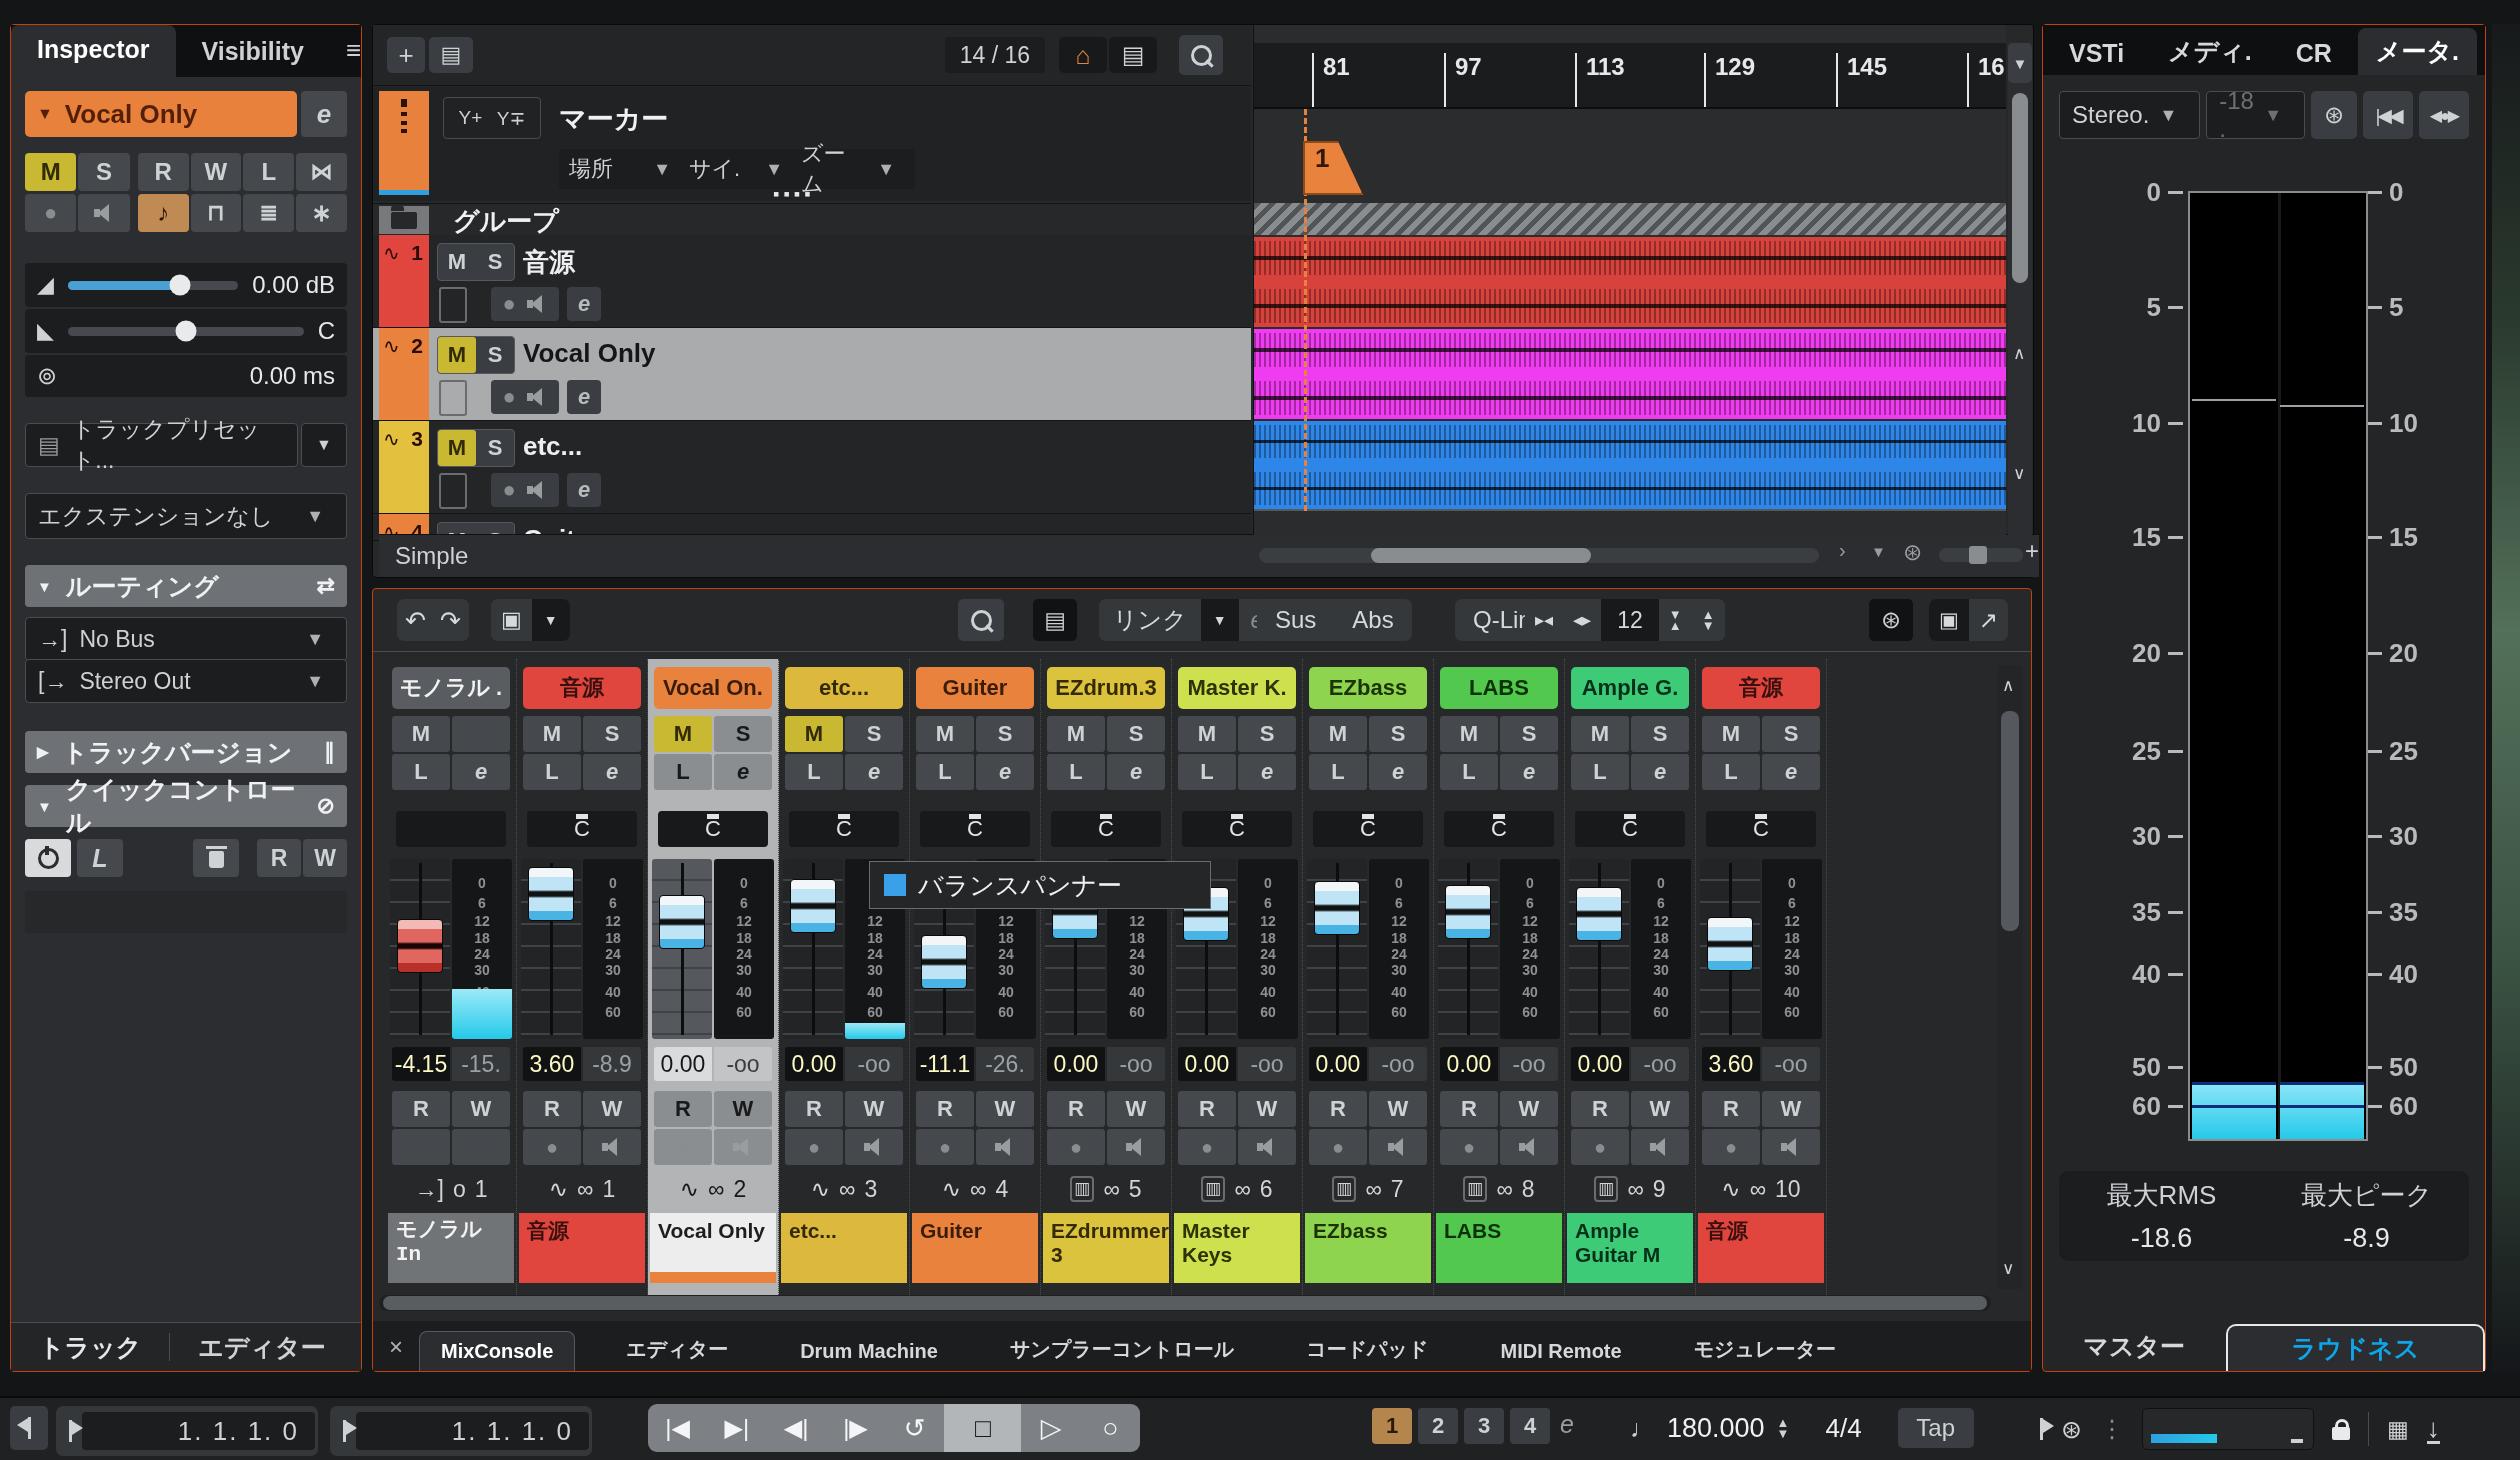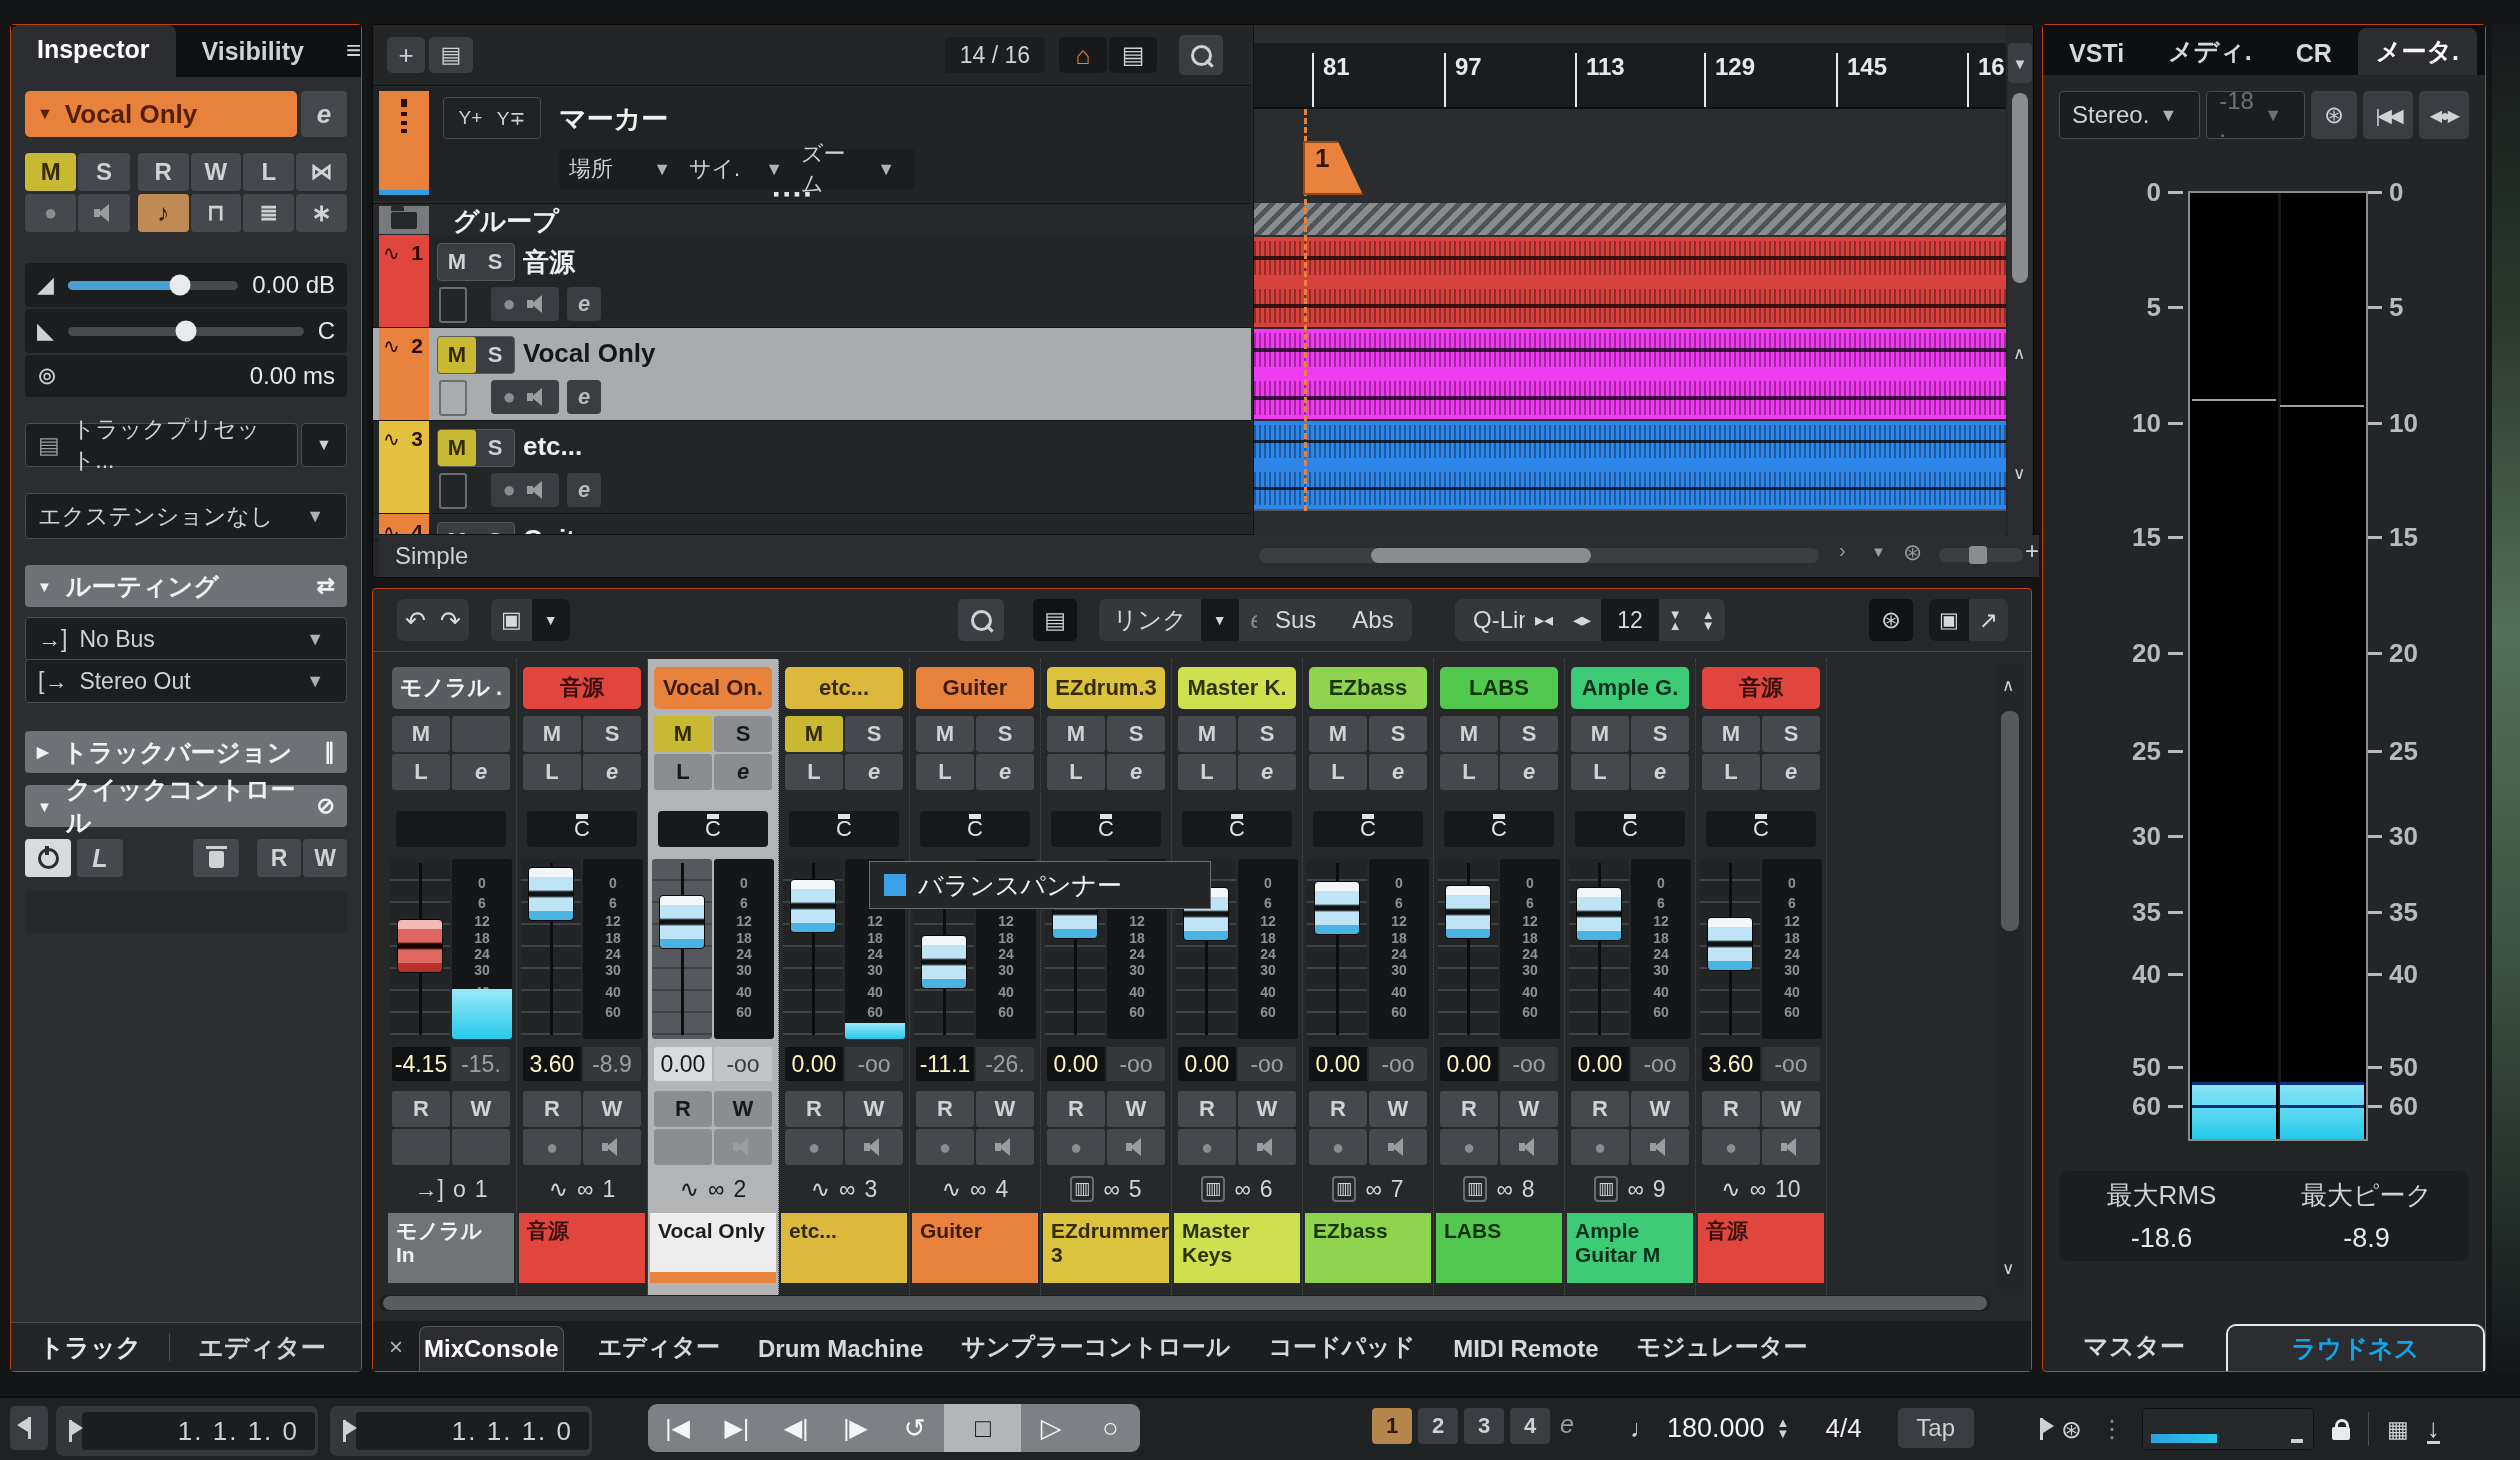--- a/index.html
+++ b/index.html
@@ -97,21 +97,21 @@
   
   .rsc b{position:absolute;font-size:26px;color:#b8bbbd;font-weight:bold}
   .rsc b:nth-of-type(1){top:152px}.rsc b:nth-of-type(2){top:267px}.rsc b:nth-of-type(3){top:383px}
   .rsc b:nth-of-type(4){top:497px}.rsc b:nth-of-type(5){top:613px}.rsc b:nth-of-type(6){top:711px}
   .rsc b:nth-of-type(7){top:796px}.rsc b:nth-of-type(8){top:872px}.rsc b:nth-of-type(9){top:934px}
   .rsc b:nth-of-type(10){top:1027px}.rsc b:nth-of-type(11){top:1066px}
   .rsc.left b{right:0;padding-right:22px}
   .rsc.left b:after{content:"";position:absolute;right:0;top:14px;width:15px;height:3px;background:#b8bbbd}
   .rsc.right b{left:0;padding-left:22px}
   .rsc.right b:before{content:"";position:absolute;left:0;top:14px;width:15px;height:3px;background:#b8bbbd}
-  .mtab{font-size:24px;color:#d6d8da;font-weight:bold;padding:8px 4px;white-space:nowrap}
+  .mtab{font-size:20px;color:#d6d8da;font-weight:bold;padding:8px 21px;white-space:nowrap}
   .mtab.sel{background:#2b2d30;border:1px solid #55585c;border-bottom:none;border-radius:8px 8px 0 0;color:#fff}
   .rtabitem{font-size:25px;font-weight:bold;color:#d6d8da;padding:7px 18px;white-space:nowrap}
   .rtabitem.sel{background:#2b2d30;border-radius:8px 8px 0 0;color:#fff}
   .tbtn{background:#3a3d41;border-radius:5px;display:flex;align-items:center;justify-content:center;color:#cfd2d5}
   .tgroup{background:#35383b;border-radius:7px;display:flex;align-items:center}
   .markbtn{width:40px;height:36px;border-radius:4px;background:#3a3d41;color:#cfd2d5;display:flex;align-items:center;justify-content:center;font-weight:bold;font-size:22px}
   .markbtn.on{background:#b5854e;color:#2b1a08}
 </style>
 </head>
 <body>
@@ -509,21 +509,21 @@
             <span class="cell" style="color:#8a8d90;font-size:20px"></span>
             <span class="cell">
               <span class="spkshape"></span>
             </span>
           </div>
           <div class="numrow">
             <span>→]</span>
             <span>o</span>
             <span>1</span>
           </div>
-          <div class="btag" style="background: rgb(113, 116, 119); color: rgb(242, 242, 242);">モノラル In</div>
+          <div class="btag" style="background: rgb(113, 116, 119); color: rgb(242, 242, 242); font-family: Liberation Mono, monospace;">モノラル In</div>
         </div>
 
         <div class="chan">
           <div class="ctag" style="background: rgb(224, 69, 62); color: rgb(56, 16, 13);">音源</div>
           <div class="msrow" style="top:57px">
             <span class="cell">M</span>
             <span class="cell">S</span>
           </div>
           <div class="msrow" style="top:95px">
             <span class="cell">L</span>

